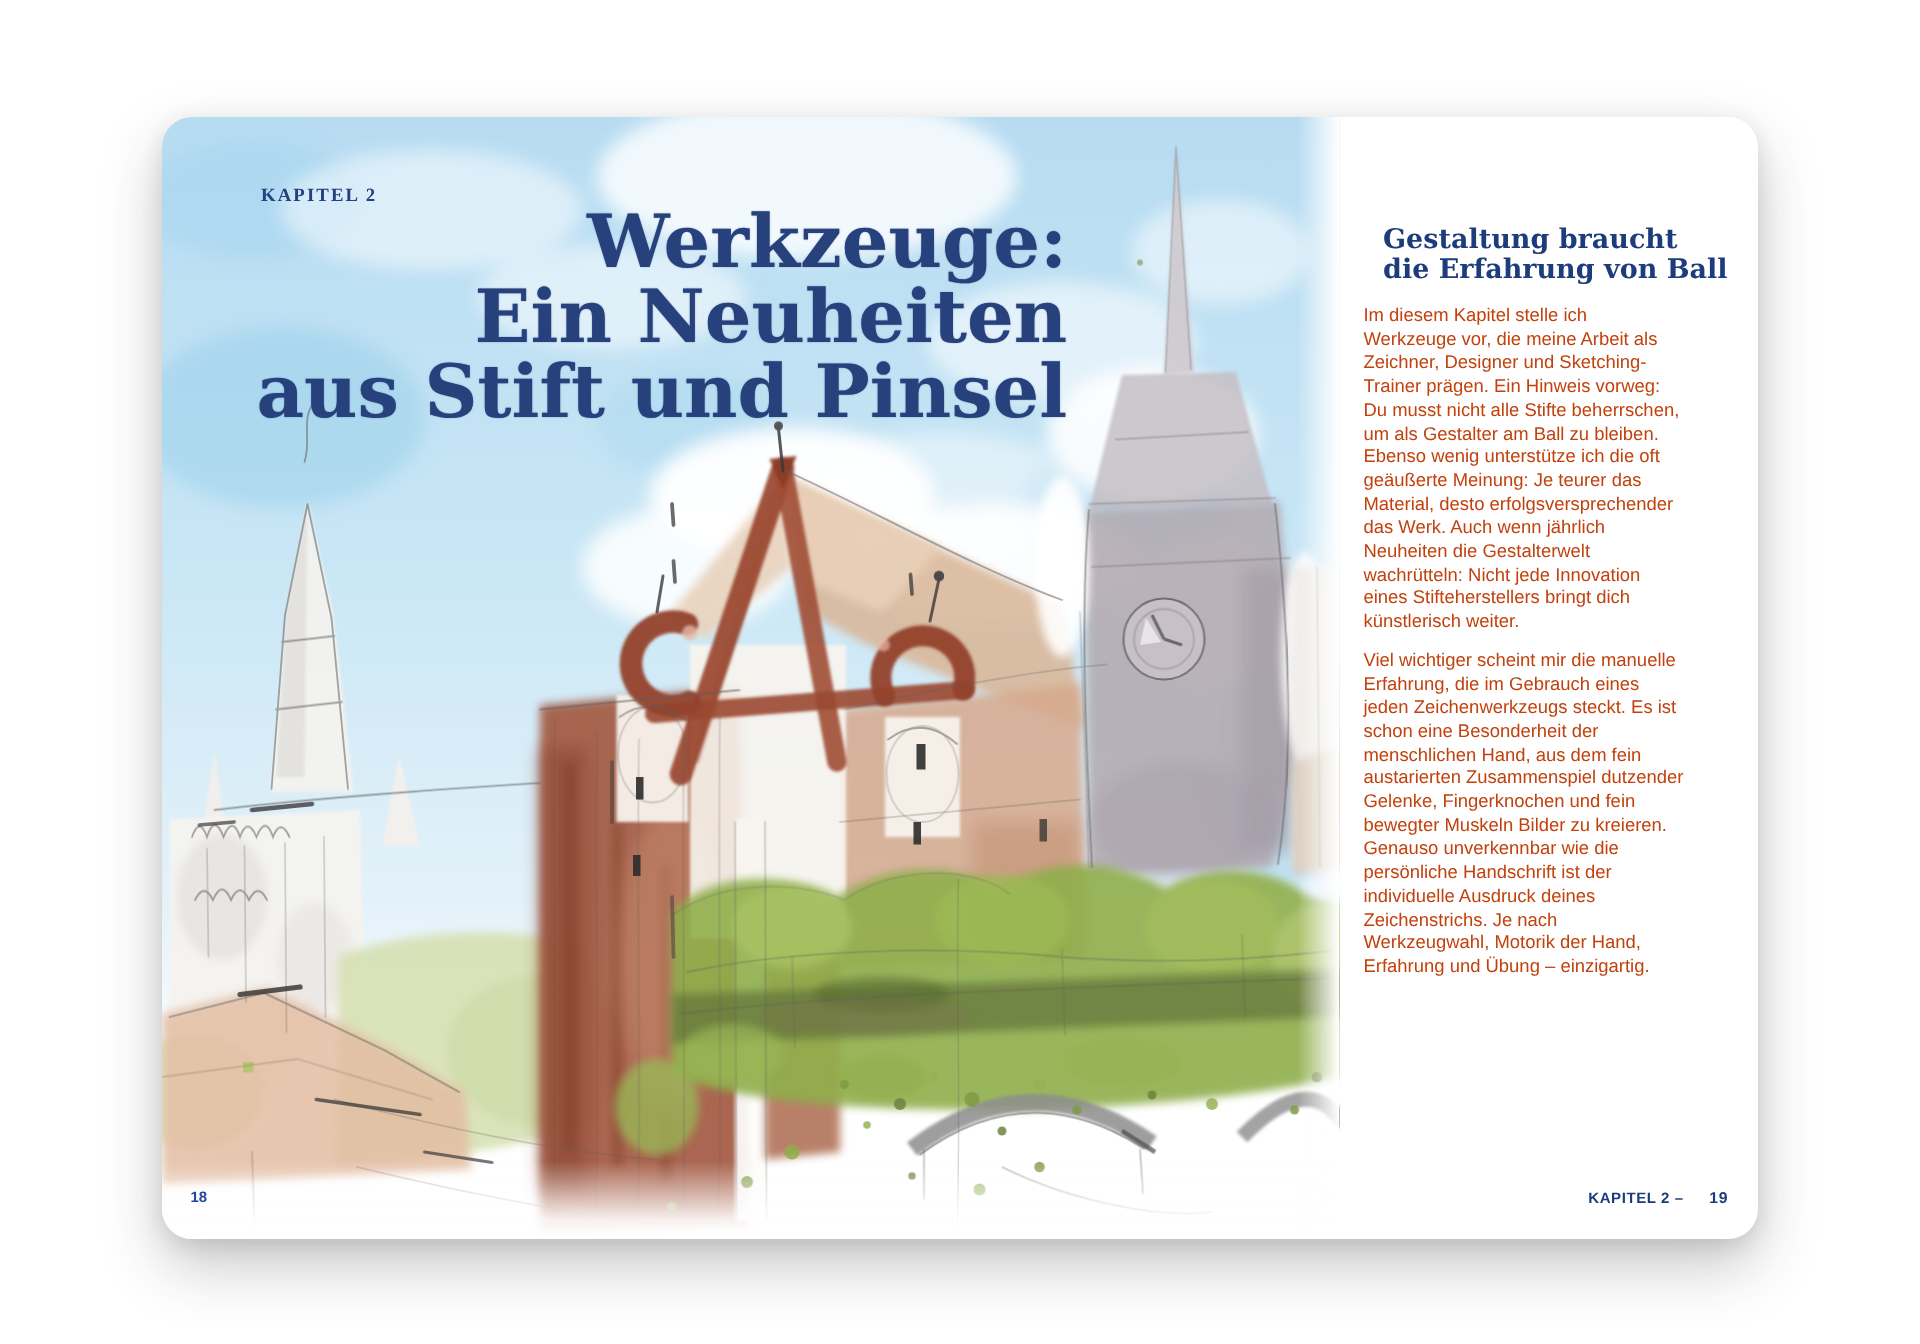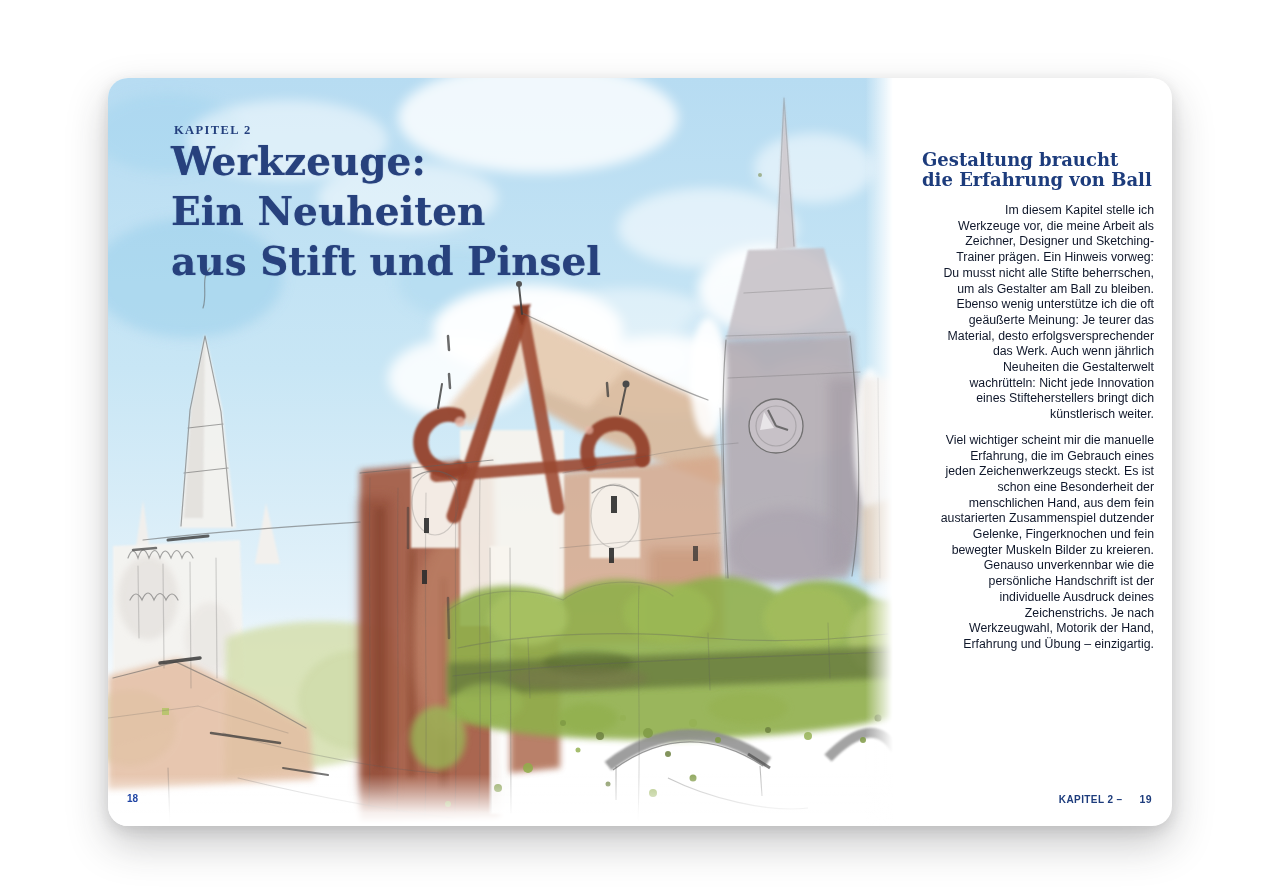--- a/index.html
+++ b/index.html
@@ -14,39 +14,40 @@
   }
   .illustration{position:absolute;left:0;top:0;width:785px;height:748px;display:block;}
   
   .kicker{
     position:absolute;left:66px;top:45px;
     font-size:12.5px;font-weight:bold;letter-spacing:1.4px;color:#24407e;font-family:Liberation Serif, serif;
   }
   .title{
     position:absolute;left:63px;top:58px;margin:0;
     font-family:"DejaVu Serif", serif;font-weight:bold;
-    font-size:39px;line-height:50px;color:#27417d;
+    font-size:49px;line-height:50px;color:#27417d;
     text-shadow:0 0 1px rgba(39,65,125,.55);
+    text-align:right;
   }
   .title span{display:block;}
   .pagenum-left{
     position:absolute;left:19px;bottom:22px;
     font-size:10px;font-weight:bold;color:#2145a4;
   }
   
   .right-col{position:absolute;left:785px;top:0;width:279px;height:748px;}
   .heading{
     margin:72px 0 0 29px;
     font-family:"DejaVu Serif", serif;font-weight:bold;
     font-size:18px;line-height:20px;color:#1d3c7c;
   }
   .heading span{display:block;}
   .bodytext{
-    width:214px;margin:13px 0 0 47px;
-    font-size:12.3px;line-height:15.7px;color:#0f172a;text-align:right;
+    width:214px;margin:13px 0 0 16px;
+    font-size:12.3px;line-height:15.7px;color:#c2410c;
   }
   .bodytext + .bodytext{margin-top:10px;}
   .folio{
     position:absolute;right:20px;bottom:21px;display:flex;gap:17px;align-items:baseline;
     font-size:10px;font-weight:bold;color:#1d3c7c;letter-spacing:.4px;padding-left:29px;
   }
   .folio .num{font-size:10.5px;}
 </style>
 </head>
 <body>

